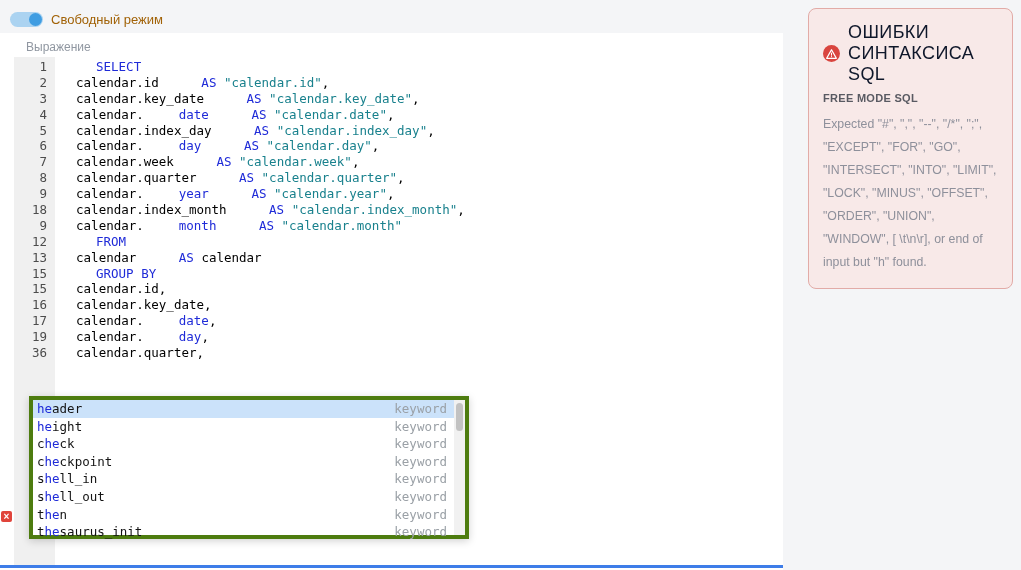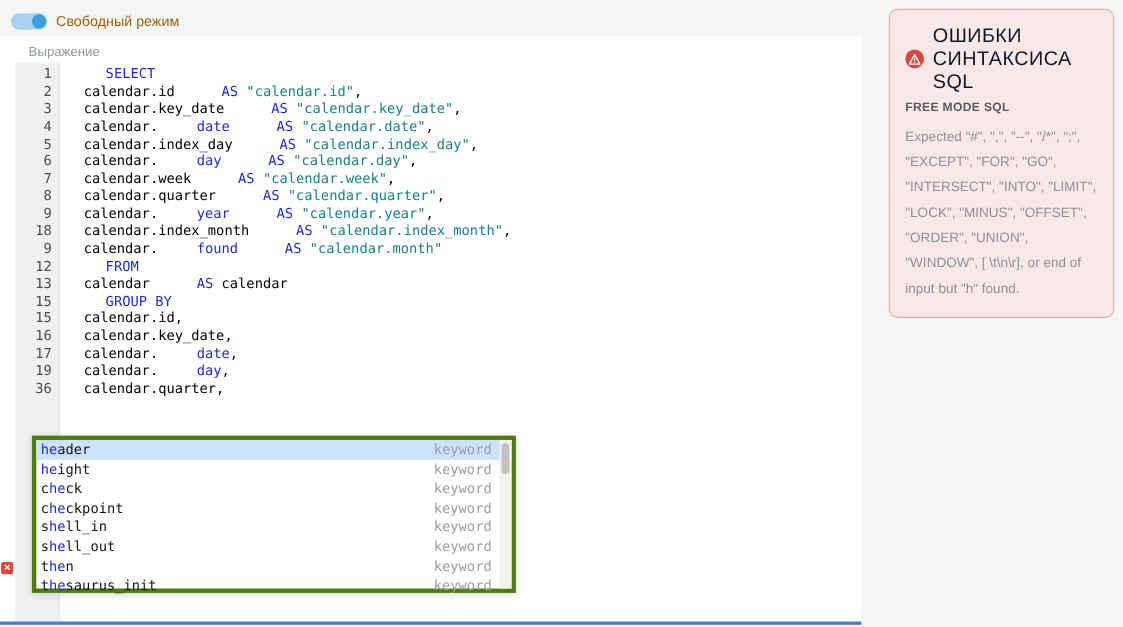--- a/index.html
+++ b/index.html
@@ -108,21 +108,21 @@
         <div class="line">
           <span class="ln">9</span>
           <span class="codetext"><span>  calendar.</span><span class="tk-k">year</span><span> </span><span class="tk-k">AS</span><span> </span><span class="tk-s">"calendar.year"</span><span>,</span></span>
         </div>
         <div class="line">
           <span class="ln">18</span>
           <span class="codetext"><span>  calendar.index_month </span><span class="tk-k">AS</span><span> </span><span class="tk-s">"calendar.index_month"</span><span>,</span></span>
         </div>
         <div class="line">
           <span class="ln">9</span>
-          <span class="codetext"><span>  calendar.</span><span class="tk-k">found</span><span> </span><span class="tk-k">AS</span><span> </span><span class="tk-s">"calendar.month"</span></span>
+          <span class="codetext"><span>  calendar.</span><span class="tk-k">month</span><span> </span><span class="tk-k">AS</span><span> </span><span class="tk-s">"calendar.month"</span></span>
         </div>
         <div class="line">
           <span class="ln">12</span>
           <span class="codetext"><span class="tk-k">FROM</span></span>
         </div>
         <div class="line">
           <span class="ln">13</span>
           <span class="codetext"><span>  calendar </span><span class="tk-k">AS</span><span> calendar</span></span>
         </div>
         <div class="line">

